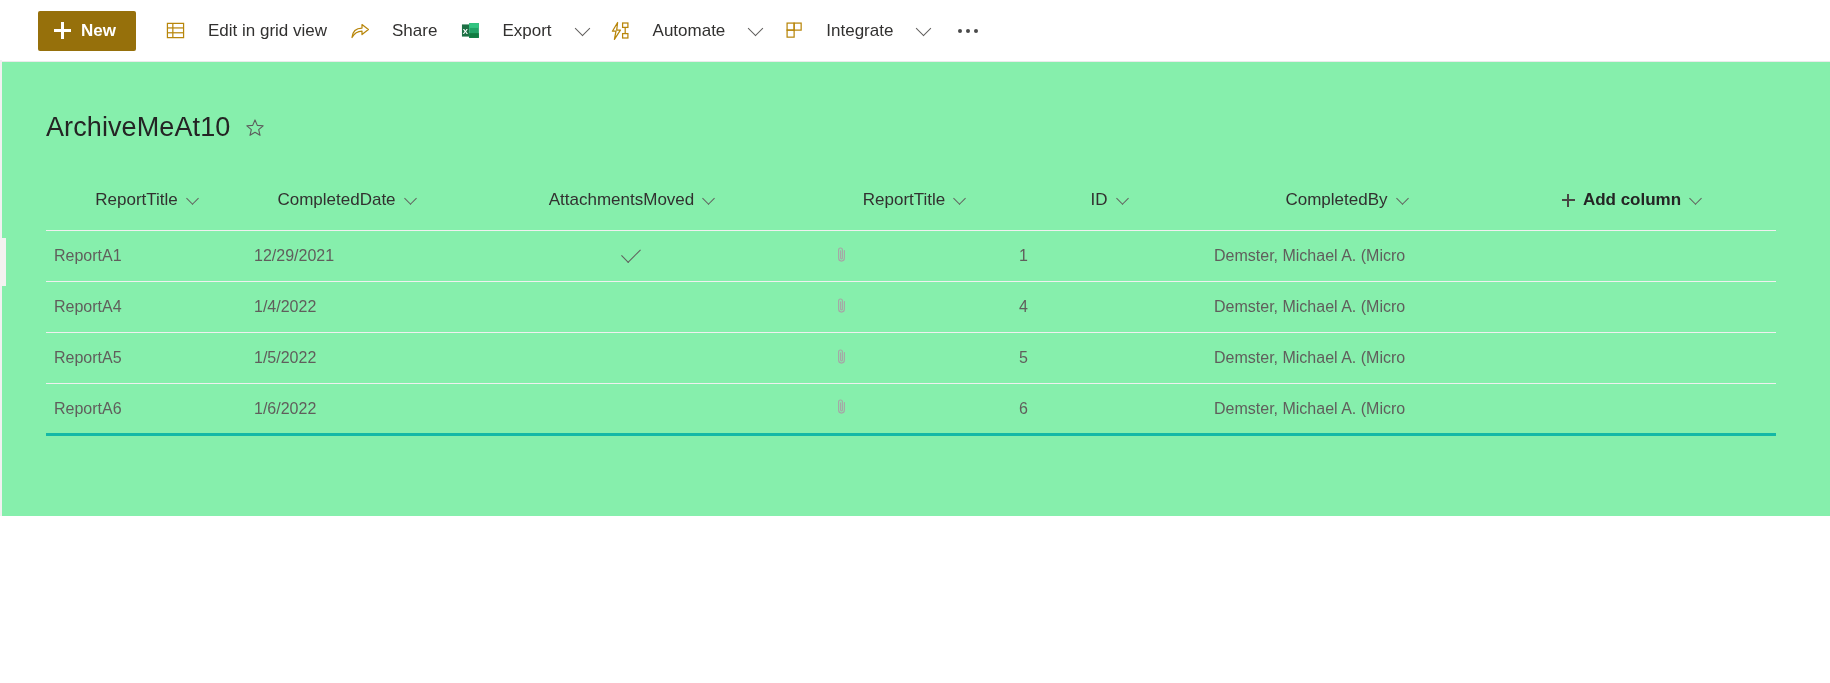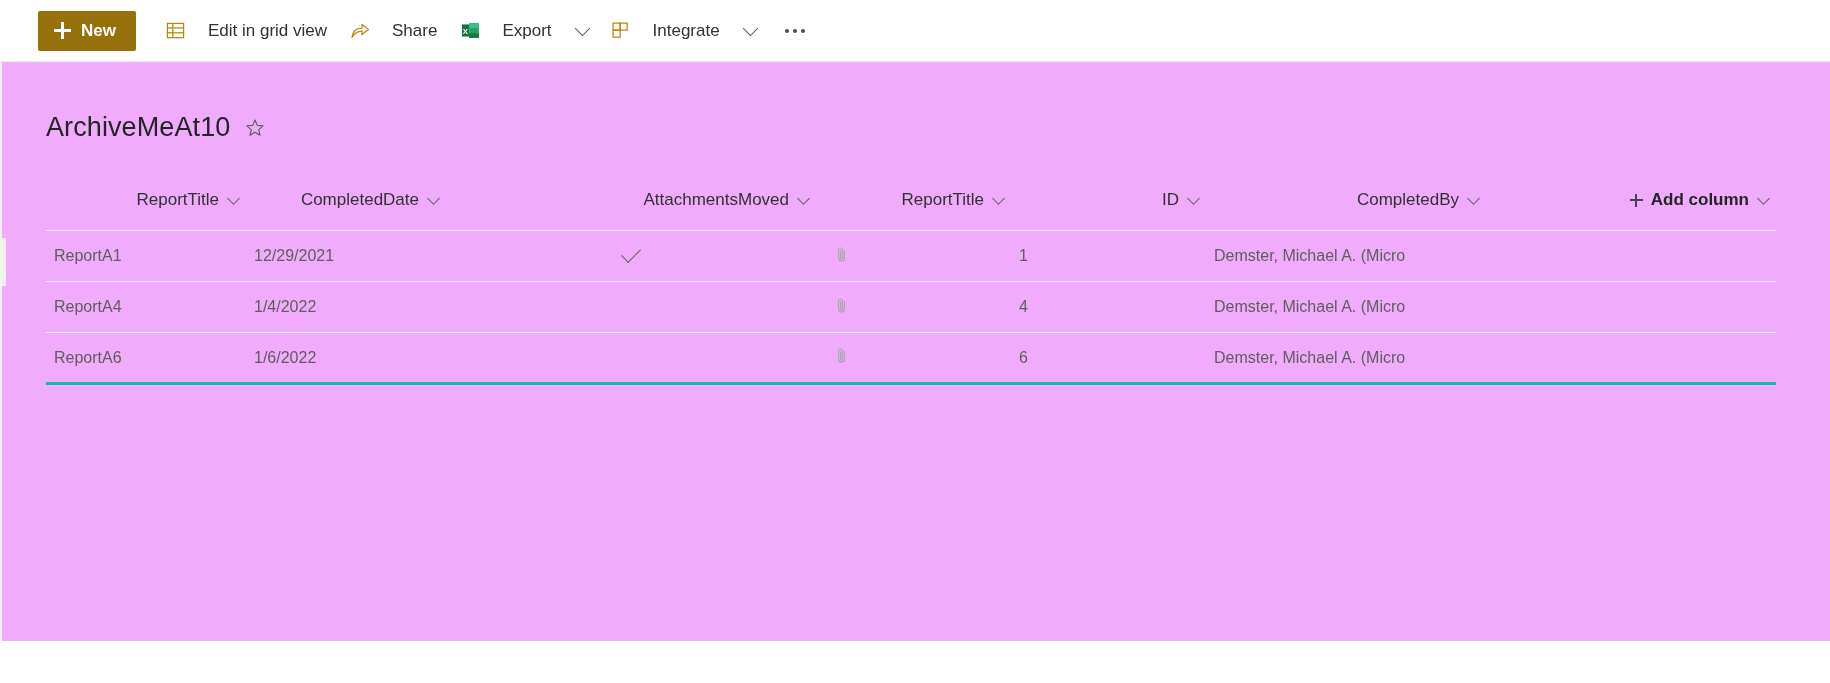--- a/index.html
+++ b/index.html
@@ -2,21 +2,21 @@
 <html><head>
 <meta charset="utf-8">
 <style>
   * { box-sizing: border-box; margin: 0; padding: 0; }
   html, body {
     width: 1830px; height: 683px;
     background: #ffffff;
     font-family: "Liberation Sans", sans-serif;
     overflow: hidden;
   }
-  .app { position: relative; width: 1830px; height: 641px; background:#f0abfc; }
+  .app { position: relative; width: 1830px; height: 516px; background:#86efac; }
 
   
   .left-rail {
     position: absolute; left: 0; top: 60px; bottom: 0; width: 2px;
     background: #f1f1f1;
   }
   .left-rail-marker {
     position: absolute; left: 0px; top: 238px; width: 6px; height: 48px;
     background: #f3f2f1;
   }
@@ -81,21 +81,21 @@
     font-size: 27px; font-weight: normal; color: #242424; letter-spacing: .1px;
   }
   .fav-star { width: 22px; height: 22px; cursor: pointer; }
 
   
   .table-wrap {
     position: absolute; left: 46px; top: 186px; right: 0;
   }
   table.list { border-collapse: collapse; table-layout: fixed; width: 1730px; }
   table.list th {
-    text-align: right;
+    text-align: center;
     font-weight: normal;
     font-size: 17px;
     color: #323130;
     padding: 0 0 16px 0;
     vertical-align: bottom;
     height: 40px;
     text-decoration: underline;
   }
   th .hdr {
     display: inline-flex; align-items: center; gap: 8px;
@@ -187,20 +187,32 @@
           <rect x="8.6" y="2.2" width="10.2" height="15.6" fill="#21a366"></rect>
           <rect x="8.6" y="2.2" width="10.2" height="5.1" fill="#33c481"></rect>
           <rect x="8.6" y="12.8" width="10.2" height="5" fill="#107c41"></rect>
           <text x="4.7" y="13.4" font-size="8.2" font-family="Liberation Sans, sans-serif" font-weight="bold" fill="#ffffff" text-anchor="middle">X</text>
         </svg>
       </span>
       <span class="label">Export</span>
       <span class="chev"></span>
     </button>
 
+    <button class="cmd-item">
+      <span class="ico">
+        <svg width="21" height="20" viewBox="0 0 21 20">
+          <path d="M7.6 1.5 L2.4 10.2 L6.0 10.2 L4.4 18.3 L10.4 9.1 L6.7 9.1 Z" fill="none" stroke="#b8860b" stroke-width="1.25" stroke-linejoin="round"></path>
+          <rect x="12.6" y="2.0" width="5.3" height="4.4" fill="none" stroke="#b8860b" stroke-width="1.25"></rect>
+          <rect x="12.6" y="12.6" width="5.3" height="4.4" fill="none" stroke="#b8860b" stroke-width="1.25"></rect>
+          <line x1="15.2" y1="6.4" x2="15.2" y2="12.6" stroke="#b8860b" stroke-width="1.25"></line>
+        </svg>
+      </span>
+      <span class="label">Automate</span>
+      <span class="chev"></span>
+    </button>
 
     <button class="cmd-item">
       <span class="ico">
         <svg width="19" height="19" viewBox="0 0 20 20">
           <rect x="2.2" y="2.2" width="7.4" height="7.4" fill="none" stroke="#b8860b" stroke-width="1.3"></rect>
           <rect x="9.6" y="2.2" width="7.4" height="7.4" fill="none" stroke="#b8860b" stroke-width="1.3"></rect>
           <rect x="2.2" y="9.6" width="7.4" height="7.4" fill="none" stroke="#b8860b" stroke-width="1.3"></rect>
         </svg>
       </span>
       <span class="label">Integrate</span>
@@ -309,20 +321,35 @@
             <td class="c-att">
               <span class="cellwrap"><span class="clip"><svg width="15" height="17" viewBox="0 0 15 17">
                     <path d="M10.4 4.6 L10.4 12.1 C10.4 13.8 9.1 15.1 7.5 15.1 C5.9 15.1 4.6 13.8 4.6 12.1 L4.6 4.0 C4.6 2.9 5.4 2.0 6.5 2.0 C7.6 2.0 8.4 2.9 8.4 4.0 L8.4 11.9 C8.4 12.5 8.0 12.9 7.5 12.9 C7.0 12.9 6.6 12.5 6.6 11.9 L6.6 4.7" fill="none" stroke="#a6a6a6" stroke-width="1.15" stroke-linecap="round" stroke-linejoin="round"></path>
                   </svg></span></span>
             </td>
             <td><span>4</span></td>
             <td class="c-by"><span>Demster, Michael A. (Micro</span></td>
             <td></td>
           </tr>
           <tr>
+            <td><span>ReportA5</span></td>
+            <td><span>1/5/2022</span></td>
+            <td class="c-moved">
+              <span class="cellwrap"></span>
+            </td>
+            <td class="c-att">
+              <span class="cellwrap"><span class="clip"><svg width="15" height="17" viewBox="0 0 15 17">
+                    <path d="M10.4 4.6 L10.4 12.1 C10.4 13.8 9.1 15.1 7.5 15.1 C5.9 15.1 4.6 13.8 4.6 12.1 L4.6 4.0 C4.6 2.9 5.4 2.0 6.5 2.0 C7.6 2.0 8.4 2.9 8.4 4.0 L8.4 11.9 C8.4 12.5 8.0 12.9 7.5 12.9 C7.0 12.9 6.6 12.5 6.6 11.9 L6.6 4.7" fill="none" stroke="#a6a6a6" stroke-width="1.15" stroke-linecap="round" stroke-linejoin="round"></path>
+                  </svg></span></span>
+            </td>
+            <td><span>5</span></td>
+            <td class="c-by"><span>Demster, Michael A. (Micro</span></td>
+            <td></td>
+          </tr>
+          <tr>
             <td><span>ReportA6</span></td>
             <td><span>1/6/2022</span></td>
             <td class="c-moved">
               <span class="cellwrap"></span>
             </td>
             <td class="c-att">
               <span class="cellwrap"><span class="clip"><svg width="15" height="17" viewBox="0 0 15 17">
                     <path d="M10.4 4.6 L10.4 12.1 C10.4 13.8 9.1 15.1 7.5 15.1 C5.9 15.1 4.6 13.8 4.6 12.1 L4.6 4.0 C4.6 2.9 5.4 2.0 6.5 2.0 C7.6 2.0 8.4 2.9 8.4 4.0 L8.4 11.9 C8.4 12.5 8.0 12.9 7.5 12.9 C7.0 12.9 6.6 12.5 6.6 11.9 L6.6 4.7" fill="none" stroke="#a6a6a6" stroke-width="1.15" stroke-linecap="round" stroke-linejoin="round"></path>
                   </svg></span></span>
             </td>

